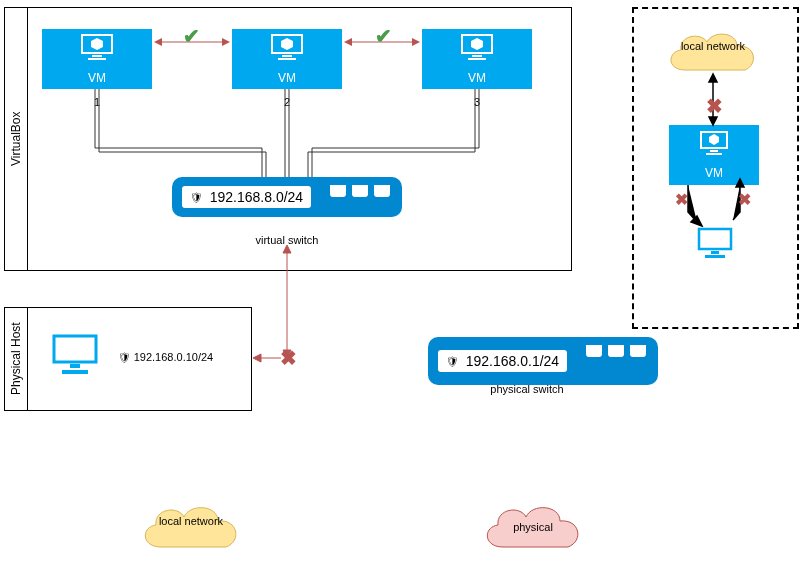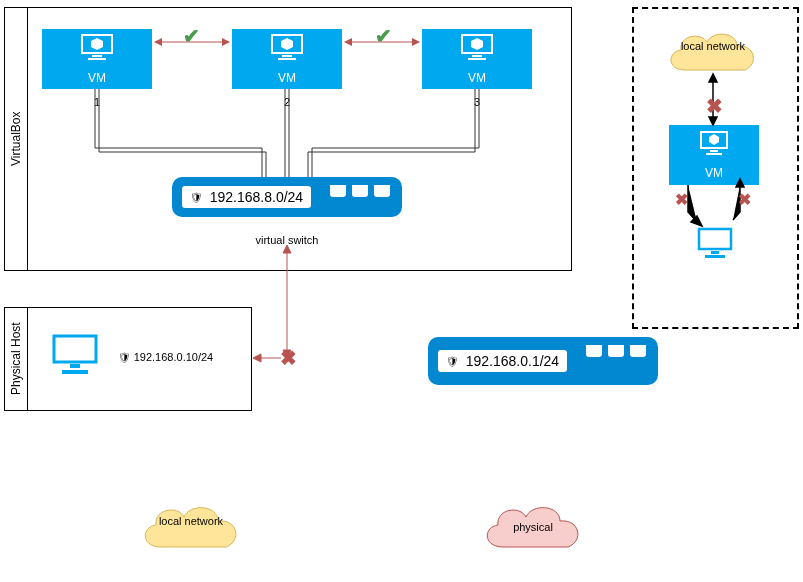--- a/index.html
+++ b/index.html
@@ -122,20 +122,21 @@
   <div class="crossX" style="left:280px; top:346px;">✖</div>
 
   <div class="switch" style="left:428px; top:337px; width:230px; height:48px;">
     <div class="switch-label shield">192.168.0.1/24</div>
     <div class="ports">
         <div class="port"></div>
         <div class="port"></div>
         <div class="port"></div>
       </div>
   </div>
+  <div class="label" style="left:412px; top:383px; width:230px;">physical switch</div>
 
   <svg style="position:absolute; left:136px; top:497px;" width="110" height="62" viewBox="0 0 110 62">
     <path d="M25 50 C5 50 5 30 20 28 C18 12 42 8 48 20 C54 6 82 8 82 24 C102 22 106 44 90 50 Z" fill="#ffe599" stroke="#d6b656"></path>
   </svg>
   <div class="label" style="left:148px; top:515px; width:86px; line-height:13px;">local network</div>
 
   <svg style="position:absolute; left:478px; top:497px;" width="110" height="62" viewBox="0 0 110 62">
     <path d="M25 50 C5 50 5 30 20 28 C18 12 42 8 48 20 C54 6 82 8 82 24 C102 22 106 44 90 50 Z" fill="#f8cecc" stroke="#b85450"></path>
   </svg>
   <div class="label" style="left:490px; top:521px; width:86px;">physical</div>

